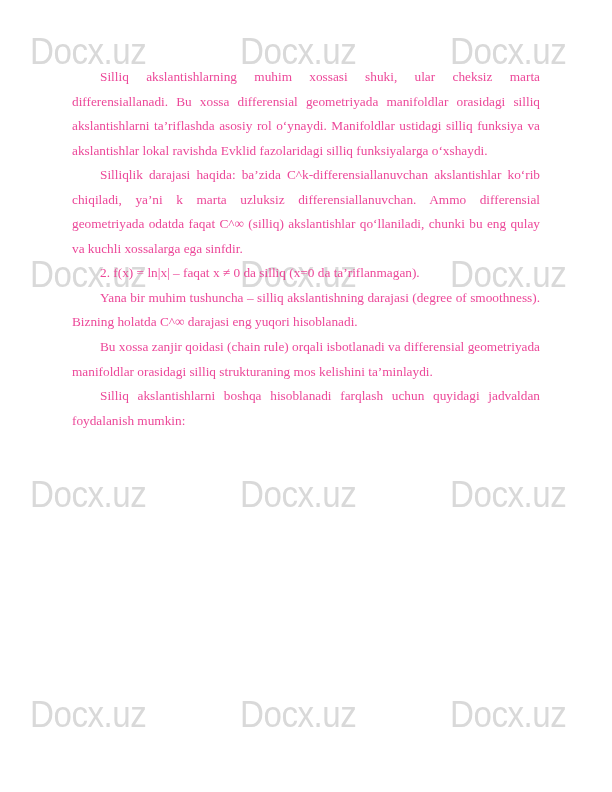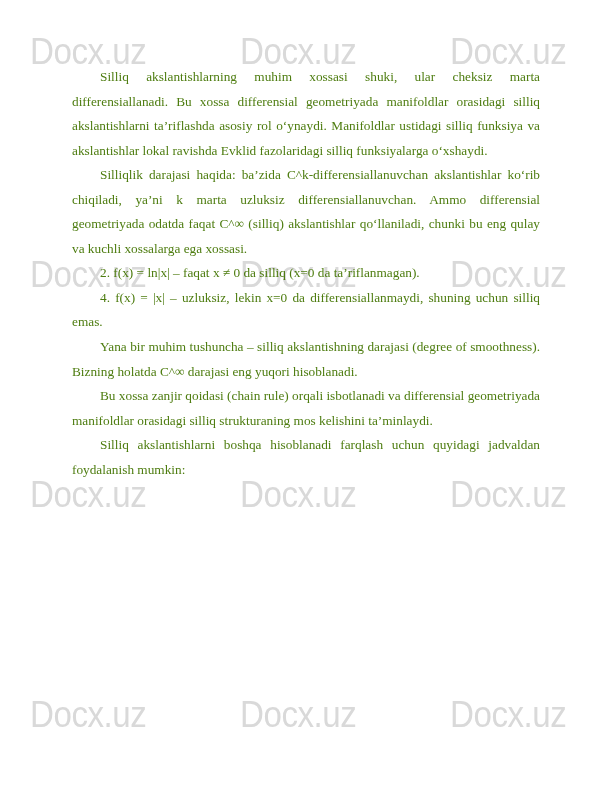--- a/index.html
+++ b/index.html
@@ -12,21 +12,21 @@
     font-size: 36px; line-height: 34px; color: #d9d9d9;
     letter-spacing: -0.5px; white-space: nowrap;
     transform: scaleX(0.92); transform-origin: left top;
   }
   .wm.w1 { left: 30px; }
   .wm.w2 { left: 240px; }
   .wm.w3 { left: 450px; }
   .body-text {
     position: absolute; left: 72px; top: 65px; width: 468px;
     font-family: "Liberation Serif", "DejaVu Serif", serif;
-    font-size: 13.3px; line-height: 24.55px; color: #4d7c0f;
+    font-size: 13.3px; line-height: 24.55px; color: #ec4899;
   }
   .body-text p { margin: 0; text-align: justify; }
   .body-text p.indent { text-indent: 28px; }
 </style>
 </head>
 <body>
 
 <div class="page">
 
   <div class="watermark-row" style="top:35px;">
@@ -45,20 +45,19 @@
     <span class="wm w3">Docx.uz</span>
   </div>
   <div class="watermark-row" style="top:698px;">
     <span class="wm w1">Docx.uz</span>
     <span class="wm w2">Docx.uz</span>
     <span class="wm w3">Docx.uz</span>
   </div>
 
   <div class="body-text">
     <p class="indent">Silliq akslantishlarning muhim xossasi shuki, ular cheksiz marta differensiallanadi. Bu xossa differensial geometriyada manifoldlar orasidagi silliq akslantishlarni ta’riflashda asosiy rol o‘ynaydi. Manifoldlar ustidagi silliq funksiya va akslantishlar lokal ravishda Evklid fazolaridagi silliq funksiyalarga o‘xshaydi.</p>
-    <p class="indent">Silliqlik darajasi haqida: ba’zida C^k-differensiallanuvchan akslantishlar ko‘rib chiqiladi, ya’ni k marta uzluksiz differensiallanuvchan. Ammo differensial geometriyada odatda faqat C^∞ (silliq) akslantishlar qo‘llaniladi, chunki bu eng qulay va kuchli xossalarga ega xossasi.</p>
+    <p class="indent">Silliqlik darajasi haqida: ba’zida C^k-differensiallanuvchan akslantishlar ko‘rib chiqiladi, ya’ni k marta uzluksiz differensiallanuvchan. Ammo differensial geometriyada odatda faqat C^∞ (silliq) akslantishlar qo‘llaniladi, chunki bu eng qulay va kuchli xossalarga ega sinfdir.</p>
     <p class="indent">2. f(x) = ln|x| – faqat x ≠ 0 da silliq (x=0 da ta’riflanmagan).</p>
-    <p class="indent">4. f(x) = |x| – uzluksiz, lekin x=0 da differensiallanmaydi, shuning uchun silliq emas.</p>
     <p class="indent">Yana bir muhim tushuncha – silliq akslantishning darajasi (degree of smoothness). Bizning holatda C^∞ darajasi eng yuqori hisoblanadi.</p>
     <p class="indent">Bu xossa zanjir qoidasi (chain rule) orqali isbotlanadi va differensial geometriyada manifoldlar orasidagi silliq strukturaning mos kelishini ta’minlaydi.</p>
     <p class="indent">Silliq akslantishlarni boshqa hisoblanadi farqlash uchun quyidagi jadvaldan foydalanish mumkin:</p>
   </div>
 </div>
 
 </body></html>

